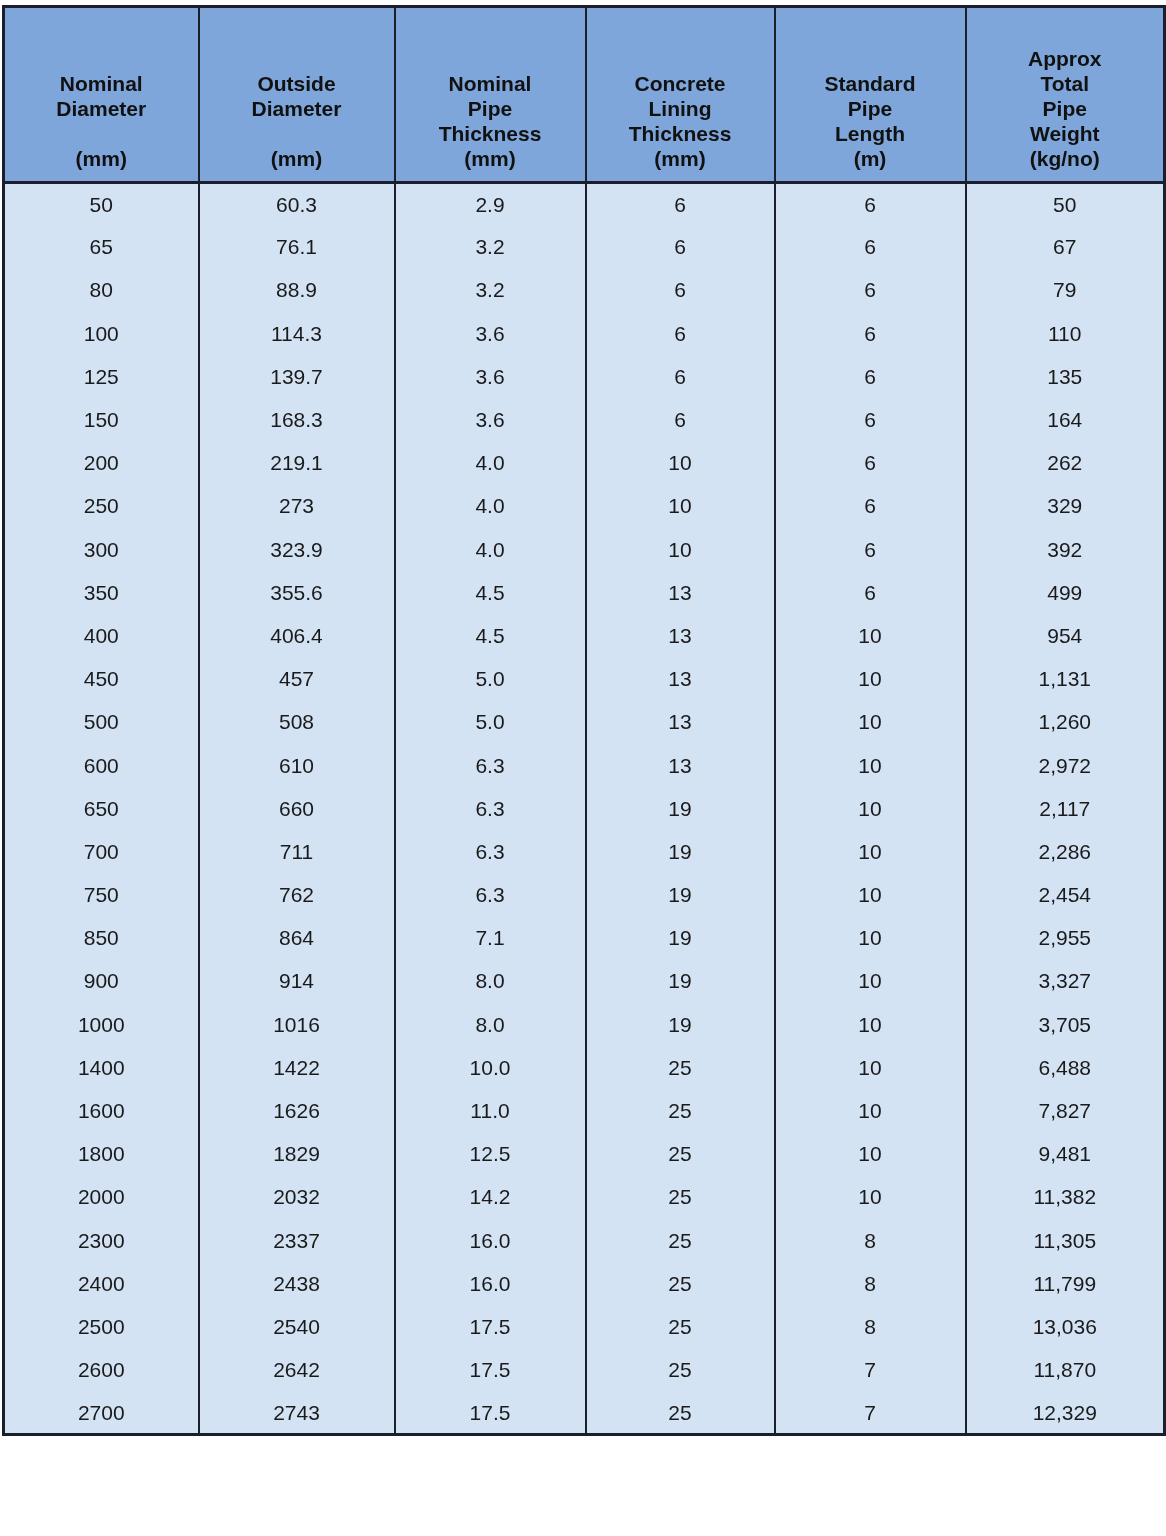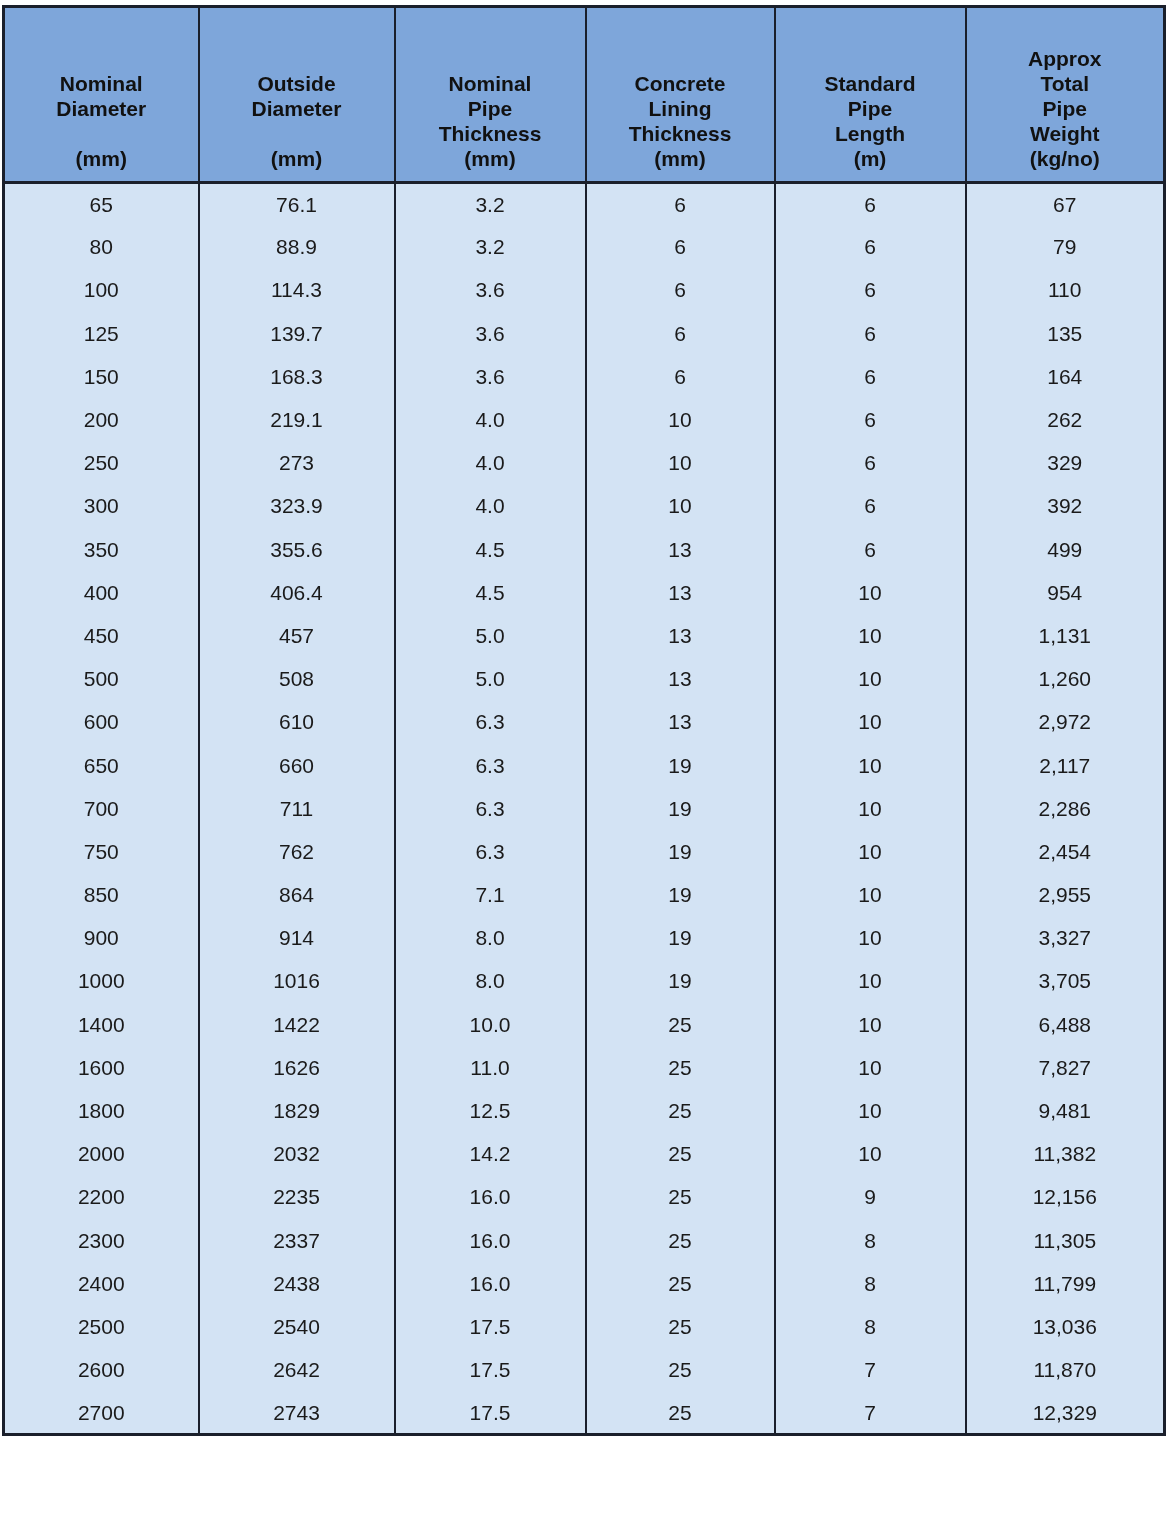--- a/index.html
+++ b/index.html
@@ -119,20 +119,28 @@
             <span class="line">Approx</span>
             <span class="line">Total</span>
             <span class="line">Pipe</span>
             <span class="line">Weight</span>
             <span class="line">(kg/no)</span>
           </th>
         </tr>
     </thead>
     <tbody id="table-body">
         <tr>
+          <td>50</td>
+          <td>60.3</td>
+          <td>2.9</td>
+          <td>6</td>
+          <td>6</td>
+          <td>50</td>
+        </tr>
+        <tr>
           <td>65</td>
           <td>76.1</td>
           <td>3.2</td>
           <td>6</td>
           <td>6</td>
           <td>67</td>
         </tr>
         <tr>
           <td>80</td>
           <td>88.9</td>
@@ -301,28 +309,20 @@
           <td>10</td>
           <td>9,481</td>
         </tr>
         <tr>
           <td>2000</td>
           <td>2032</td>
           <td>14.2</td>
           <td>25</td>
           <td>10</td>
           <td>11,382</td>
-        </tr>
-        <tr>
-          <td>2200</td>
-          <td>2235</td>
-          <td>16.0</td>
-          <td>25</td>
-          <td>9</td>
-          <td>12,156</td>
         </tr>
         <tr>
           <td>2300</td>
           <td>2337</td>
           <td>16.0</td>
           <td>25</td>
           <td>8</td>
           <td>11,305</td>
         </tr>
         <tr>

